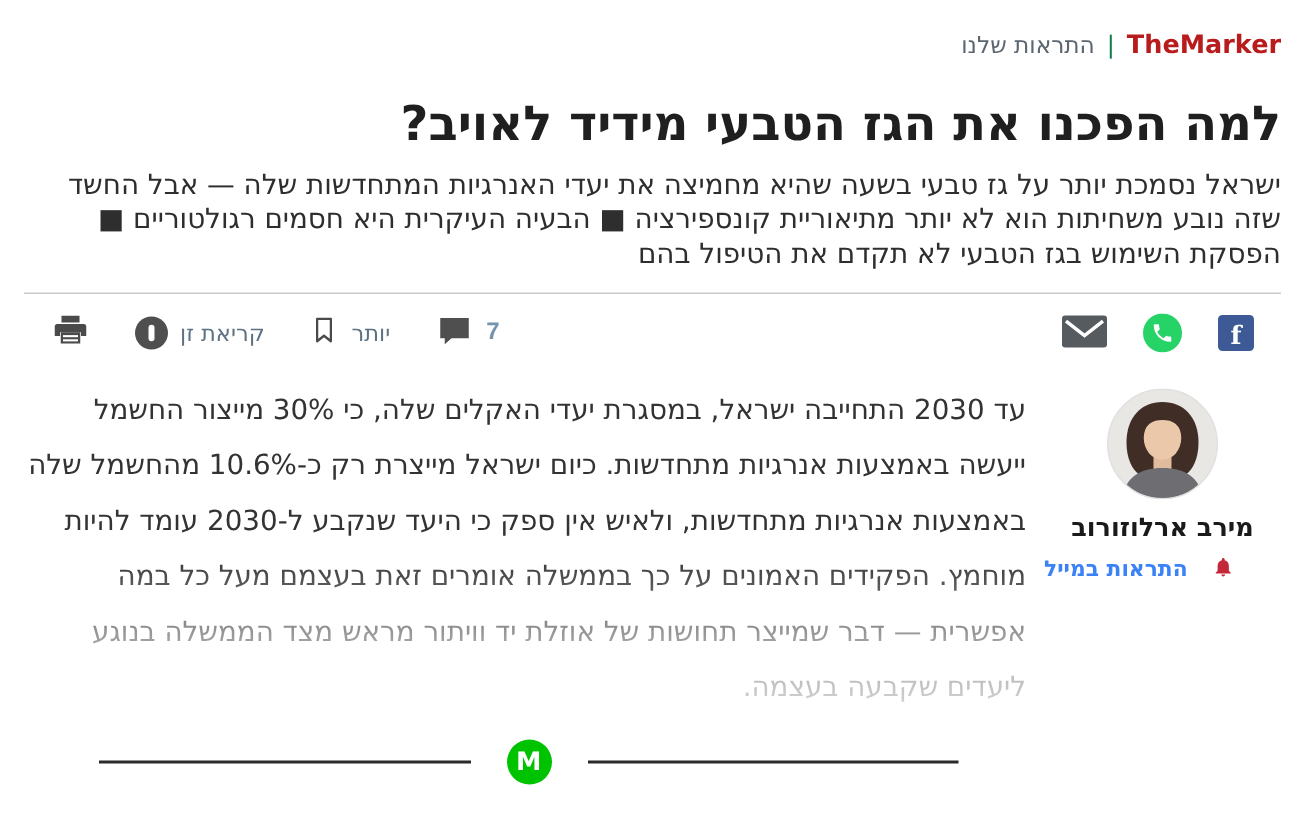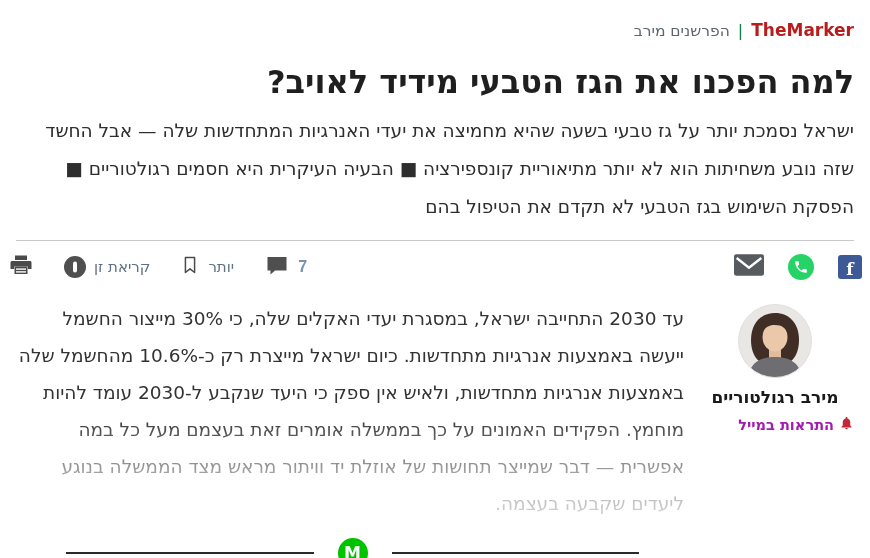--- a/index.html
+++ b/index.html
@@ -8,63 +8,63 @@
   .screen { position:relative; width:870px; height:558px; background:#fff; overflow:hidden; direction:rtl; }
 
   
   .top-strip { padding:20px 16px 0; display:flex; align-items:baseline; gap:8px; justify-content:flex-start; }
   .brand { color:#b91c1c; font-weight:bold; font-size:17px; direction:ltr; }
   .brand-divider { color:#0e8044; font-size:16px; }
   .section-name { color:#5c6670; font-size:15.5px; }
 
   
   .headline { margin:22px 16px 0; font-size:32px; line-height:1.25; font-weight:bold; color:#1f1f1f; }
-  .subheadline { margin:10px 16px 0; font-size:18.5px; line-height:38px; color:#2e2e2e; text-align:right; }
+  .subheadline { margin:10px 16px 0; font-size:18.5px; line-height:23px; color:#2e2e2e; text-align:right; }
 
   .divider { border:none; border-top:1px solid #c9c9c9; margin:14px 16px 0; }
 
   
-  .toolbar { direction:ltr; display:flex; justify-content:space-between; align-items:center; padding:12px 8px 10px; }
+  .toolbar { direction:ltr; display:flex; justify-content:space-between; align-items:flex-end; padding:12px 34px 10px; }
   .tool-group { display:flex; align-items:center; gap:30px; }
   .share-group { display:flex; align-items:center; gap:24px; }
   .tool-btn { display:flex; align-items:center; gap:8px; cursor:pointer; background:none; border:none; }
   .tool-label { font-size:15px; color:#5e7284; font-family:"DejaVu Sans","Liberation Sans",sans-serif; }
   .comments-count { font-size:16px; color:#7593ad; font-weight:bold; }
   .zen-circle { width:22px; height:22px; border-radius:50%; background:#4f4f4f; position:relative; }
   .zen-circle::after { content:""; position:absolute; left:50%; top:50%; transform:translate(-50%,-50%); width:4px; height:11px; border-radius:2px; background:#fff; }
   .fb-square { width:24px; height:24px; border-radius:3px; background:#3d5a96; color:#fff; display:flex; align-items:flex-end; justify-content:center; font-weight:bold; font-size:17px; line-height:1; padding-bottom:1px; font-family:"DejaVu Serif","Liberation Serif",serif; }
   .wa-circle { width:26px; height:26px; }
 
   
   .content { display:flex; gap:12px; padding:10px 16px 0; }
   .author-col { width:158px; flex:0 0 158px; text-align:center; padding-top:4px; }
   .avatar { width:74px; height:74px; margin:0 auto; display:block; cursor:pointer; }
   .author-name { margin-top:9px; font-size:17px; font-weight:bold; color:#1a1a1a; cursor:pointer; }
-  .alerts { margin-top:8px; display:flex; align-items:center; justify-content:flex-start; gap:5px; color:#a21caf; font-weight:bold; font-size:14.5px; cursor:pointer; }
+  .alerts { margin-top:8px; display:flex; align-items:center; justify-content:flex-end; gap:16px; color:#3b82f6; font-weight:bold; font-size:14.5px; cursor:pointer; }
   .datetime { margin-top:7px; font-size:13.5px; color:#6e6e6e; direction:rtl; }
 
   .body-col { flex:1; min-width:0; }
   .body-wrap { position:relative; max-height:224px; overflow:hidden; }
   .body-text { font-size:18.5px; line-height:37px; color:#333; text-align:right; }
   .fade-overlay { position:absolute; left:0; right:0; bottom:0; top:0; background:linear-gradient(to bottom, rgba(255,255,255,0) 52%, rgba(255,255,255,0.55) 78%, rgba(255,255,255,0.82) 100%); pointer-events:none; }
 
   
   .logo-row { direction:ltr; display:flex; align-items:center; margin:16px 45px 0 50px; }
   .logo-line { flex:1; border-top:2px solid #2b2b2b; }
   .m-circle { width:30px; height:30px; border-radius:50%; background:#00c300; color:#fff; font-weight:bold; font-size:17px; display:flex; align-items:center; justify-content:center; margin:0 24px; }
 </style>
 </head>
 <body>
 
 <div class="screen">
 
   <div class="top-strip">
     <span class="brand">TheMarker</span>
     <span class="brand-divider">|</span>
-    <span class="section-name">הפרשנים מירב</span>
+    <span class="section-name">התראות שלנו</span>
   </div>
 
   <h1 class="headline">למה הפכנו את הגז הטבעי מידיד לאויב?</h1>
 
   <p class="subheadline">ישראל נסמכת יותר על גז טבעי בשעה שהיא מחמיצה את יעדי האנרגיות המתחדשות שלה — אבל החשד שזה נובע משחיתות הוא לא יותר מתיאוריית קונספירציה ■ הבעיה העיקרית היא חסמים רגולטוריים ■ הפסקת השימוש בגז הטבעי לא תקדם את הטיפול בהם</p>
 
   <hr class="divider">
 
   <div class="toolbar">
     <div class="tool-group">
@@ -137,21 +137,21 @@
         <g clip-path="url(#av)">
           <rect width="74" height="74" fill="#e9e7e3"></rect>
           <path d="M13 36c0-17 10-27 24-27s24 10 24 27c0 11-4 18-8 21H21c-4-3-8-10-8-21z" fill="#3f2d26"></path>
           <rect x="31" y="42" width="12" height="14" fill="#e0bb9d"></rect>
           <path d="M10 74c2-15 12-21 27-21s25 6 27 21z" fill="#6d6d72"></path>
           <ellipse cx="37" cy="33" rx="12.5" ry="14.5" fill="#ecc8aa"></ellipse>
           <path d="M23.5 31c.5-11 6-16.5 13.5-16.5S50 20 50.5 31c-2.5-7-6.5-10-13.5-10s-11 3-13.5 10z" fill="#3f2d26"></path>
         </g>
         <circle cx="37" cy="37" r="36.5" fill="none" stroke="#e0e0e0"></circle>
       </svg>
-      <div class="author-name">מירב רגולטוריים</div>
+      <div class="author-name">מירב ארלוזורוב</div>
       <div class="alerts">
         <span>
           <svg width="15" height="16" viewBox="0 0 24 24">
             <path fill="#c4273a" d="M12 22c1.1 0 2-.9 2-2h-4c0 1.1.9 2 2 2zm6-6v-5c0-3.1-1.6-5.6-4.5-6.3V4c0-.8-.7-1.5-1.5-1.5s-1.5.7-1.5 1.5v.7C7.6 5.4 6 7.9 6 11v5l-2 2v1h16v-1l-2-2z"></path>
           </svg>
         </span>
         <span>התראות במייל</span>
       </div>
     </aside>
 

